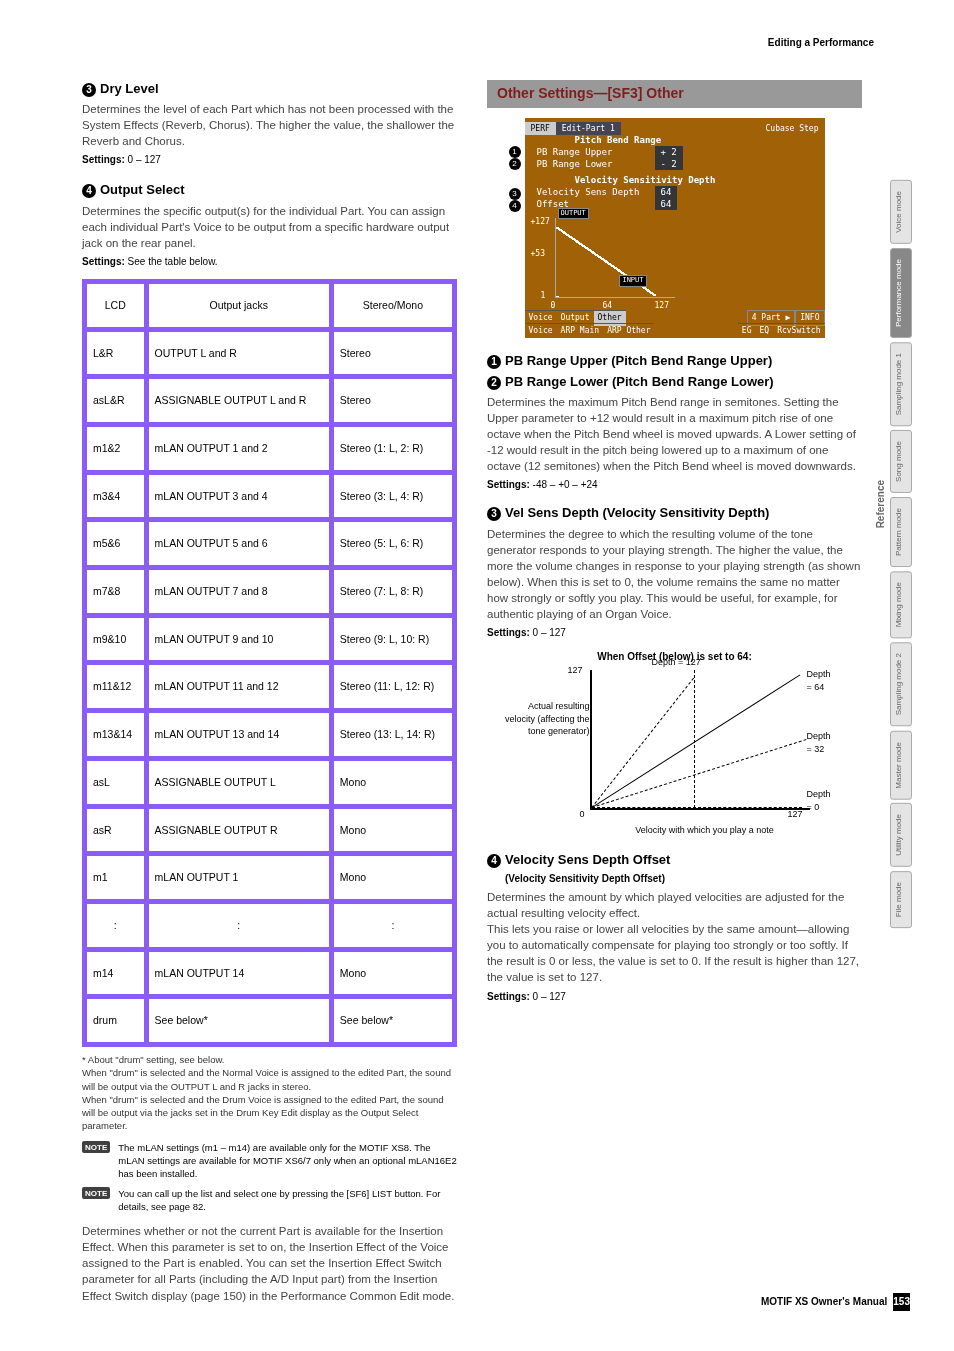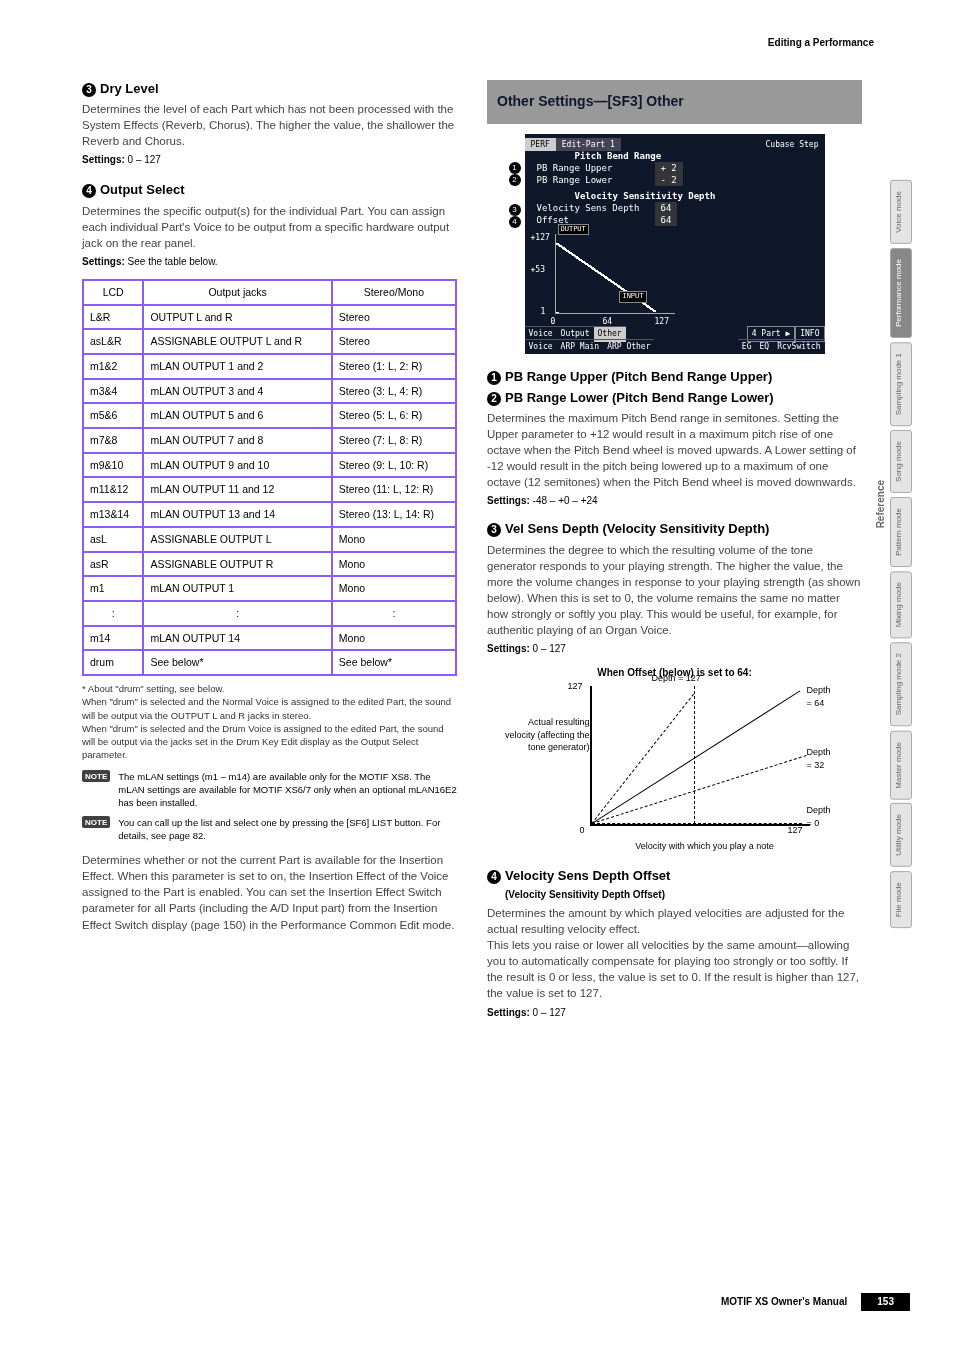--- a/index.html
+++ b/index.html
@@ -43,37 +43,37 @@
   .body-text { font-size: 11.5px; color: #444; margin-bottom: 4px; }
   .settings { font-size: 10px; margin-bottom: 10px; }
   .settings .lbl { font-weight: bold; }
   table.output-table {
     border-collapse: collapse;
     width: 100%;
     margin: 6px 0;
     font-size: 10.5px;
   }
   table.output-table th, table.output-table td {
-    border: 2px solid #8b5cf6;
-    padding: 4px 6px;
+    border: 5px solid #8b5cf6;
+    padding: 14px 6px;
     text-align: left;
   }
   table.output-table th { text-align: center; background: #fff; font-weight: normal; }
   .footnote { font-size: 9.5px; color: #333; margin-top: 4px; margin-bottom: 8px; }
   .note-row { display: flex; gap: 8px; font-size: 9.5px; margin-bottom: 6px; }
   .note-tag {
     background: #404040; color: #fff; font-size: 8px; font-weight: bold;
     padding: 1px 3px; border-radius: 2px; height: 12px; flex-shrink: 0;
   }
   .gray-bar {
-    background: #999; color: #0f172a; font-weight: bold;
-    font-size: 14px; padding: 12px 10px; margin-bottom: 10px;
+    background: #999; color: #7f1d1d; font-weight: bold;
+    font-size: 14px; padding: 4px 10px; margin-bottom: 10px;
   }
   .screenshot {
-    width: 300px; height: 220px; background: #0f172a;
+    width: 300px; height: 220px; background: #a16207;
     margin: 0 auto 14px; position: relative;
     font-family: monospace; color: #fff; font-size: 9px;
   }
   .ss-callout {
     position: absolute; left: -16px;
     width: 12px; height: 12px; border-radius: 50%;
     background: #000; color: #fff; font-size: 8px;
     text-align: center; line-height: 12px; font-family: Arial;
   }
   .ss-top-row { position:absolute; top:4px; left:0; right:0; display:flex; }
@@ -137,21 +137,21 @@
     color: #666;
   }
   .footer {
     position: absolute;
     bottom: 40px;
     right: 44px;
     font-size: 10px;
   }
   .footer .pg {
     display:inline-block; background:#000; color:#fff;
-    padding: 2px 16px; font-weight:bold; margin-left:14px;
+    padding: 2px 0; font-weight:bold; margin-left:6px;
   }
 </style>
 </head>
 <body>
 
 <div class="header-right">Editing a Performance</div>
 
 <div class="content">
 
   <div class="col-left">

